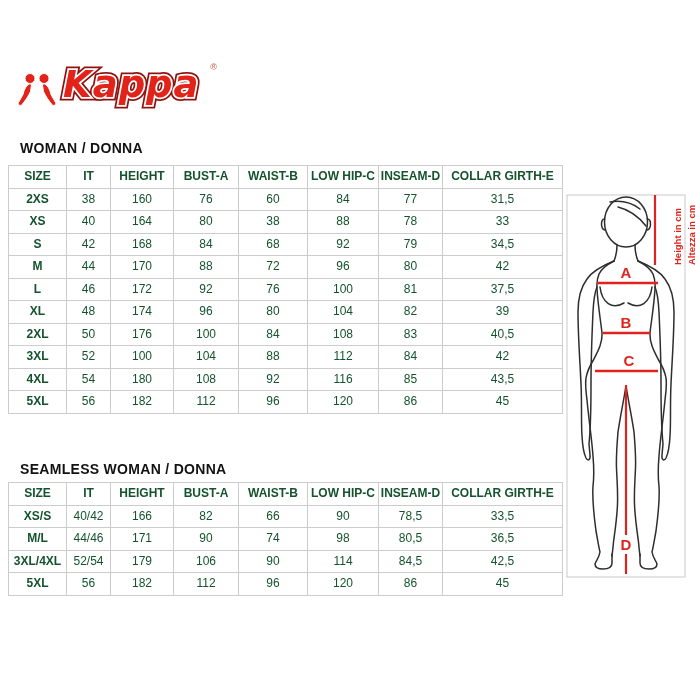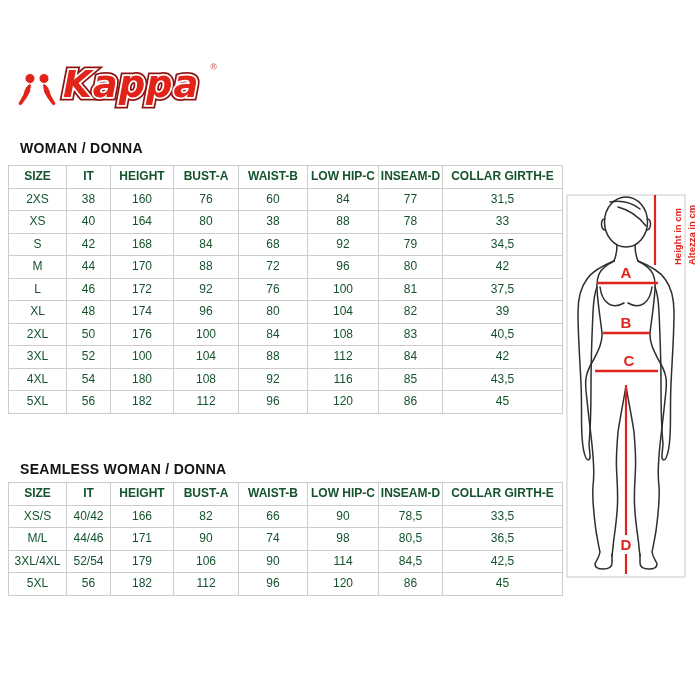--- a/index.html
+++ b/index.html
@@ -26,21 +26,21 @@
   .title-2{top:449px;}
 
   
   table.size-table{position:absolute;left:8px;width:554px;border-collapse:collapse;
         table-layout:fixed;font-size:12px;color:#14532d;background:#fff;}
   .table-1{top:165px;}
   .table-2{top:482px;}
   .size-table th,.size-table td{border:1px solid #cccccc;text-align:center;
         padding:0;height:21.5px;line-height:21.5px;overflow:hidden;white-space:nowrap;}
   .size-table th{font-weight:bold;}
-  .size-table td:first-child{font-weight:normal;}
+  .size-table td:first-child{font-weight:bold;}
 
   
   .figure-wrap{position:absolute;left:556px;top:186px;width:144px;height:404px;}
   .body-line{fill:none;stroke:#2e2e2e;stroke-width:1.5;stroke-linecap:round;stroke-linejoin:round;}
   .meas-line{stroke:#e0231c;stroke-width:2.6;stroke-linecap:butt;}
   .meas-line-thin{stroke:#e0231c;stroke-width:2.2;}
   .fig-label{font-family:"Liberation Sans",sans-serif;font-weight:bold;font-size:15px;fill:#e0231c;}
   .fig-axis-label{font-family:"Liberation Sans",sans-serif;font-weight:bold;font-size:9.5px;fill:#e0231c;}
   .fig-box{fill:none;stroke:#c9c9c9;stroke-width:1;}
 </style>

